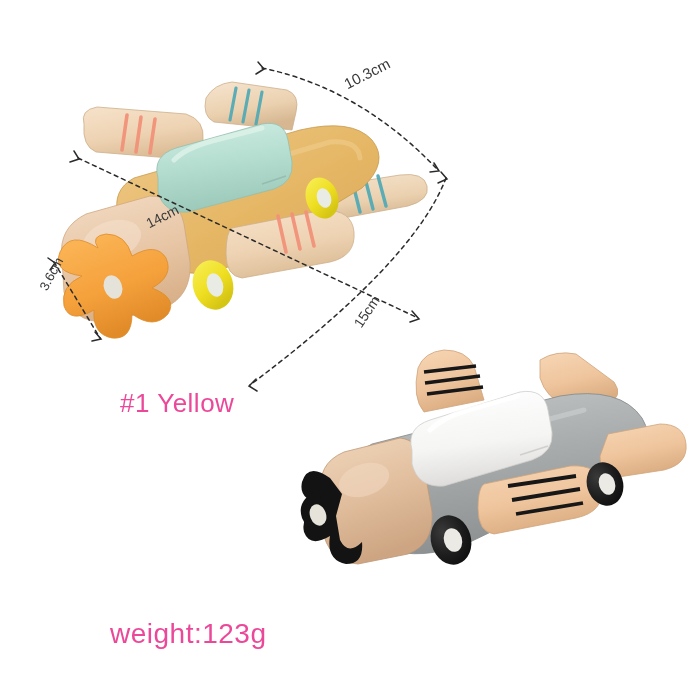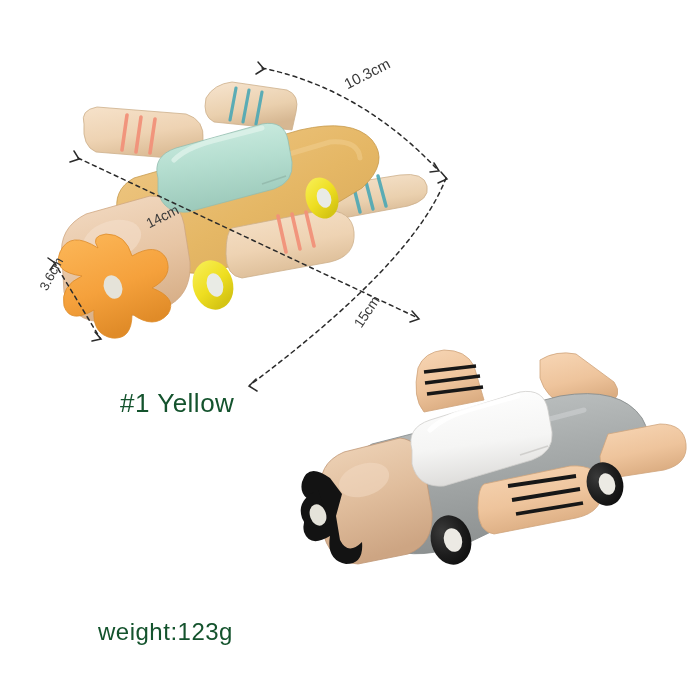--- a/index.html
+++ b/index.html
@@ -20,39 +20,39 @@
   }
   #art {
     position: absolute;
     left: 0;
     top: 0;
     width: 700px;
     height: 700px;
   }
   .caption {
     position: absolute;
-    color: #14532d;
+    color: #ec4899;
     font-weight: 400;
     white-space: nowrap;
     letter-spacing: 0.5px;
   }
   #label-yellow {
     left: 120px;
     top: 388px;
     font-size: 26px;
   }
   #label-grey {
     left: 443px;
     top: 570px;
     font-size: 24px;
   }
   #label-weight {
-    left: 98px;
+    left: 110px;
     top: 618px;
-    font-size: 24px;
+    font-size: 28px;
   }
   .dim-text {
     position: absolute;
     color: #3a3a3a;
     font-size: 13px;
     white-space: nowrap;
   }
 </style>
 </head>
 <body>

